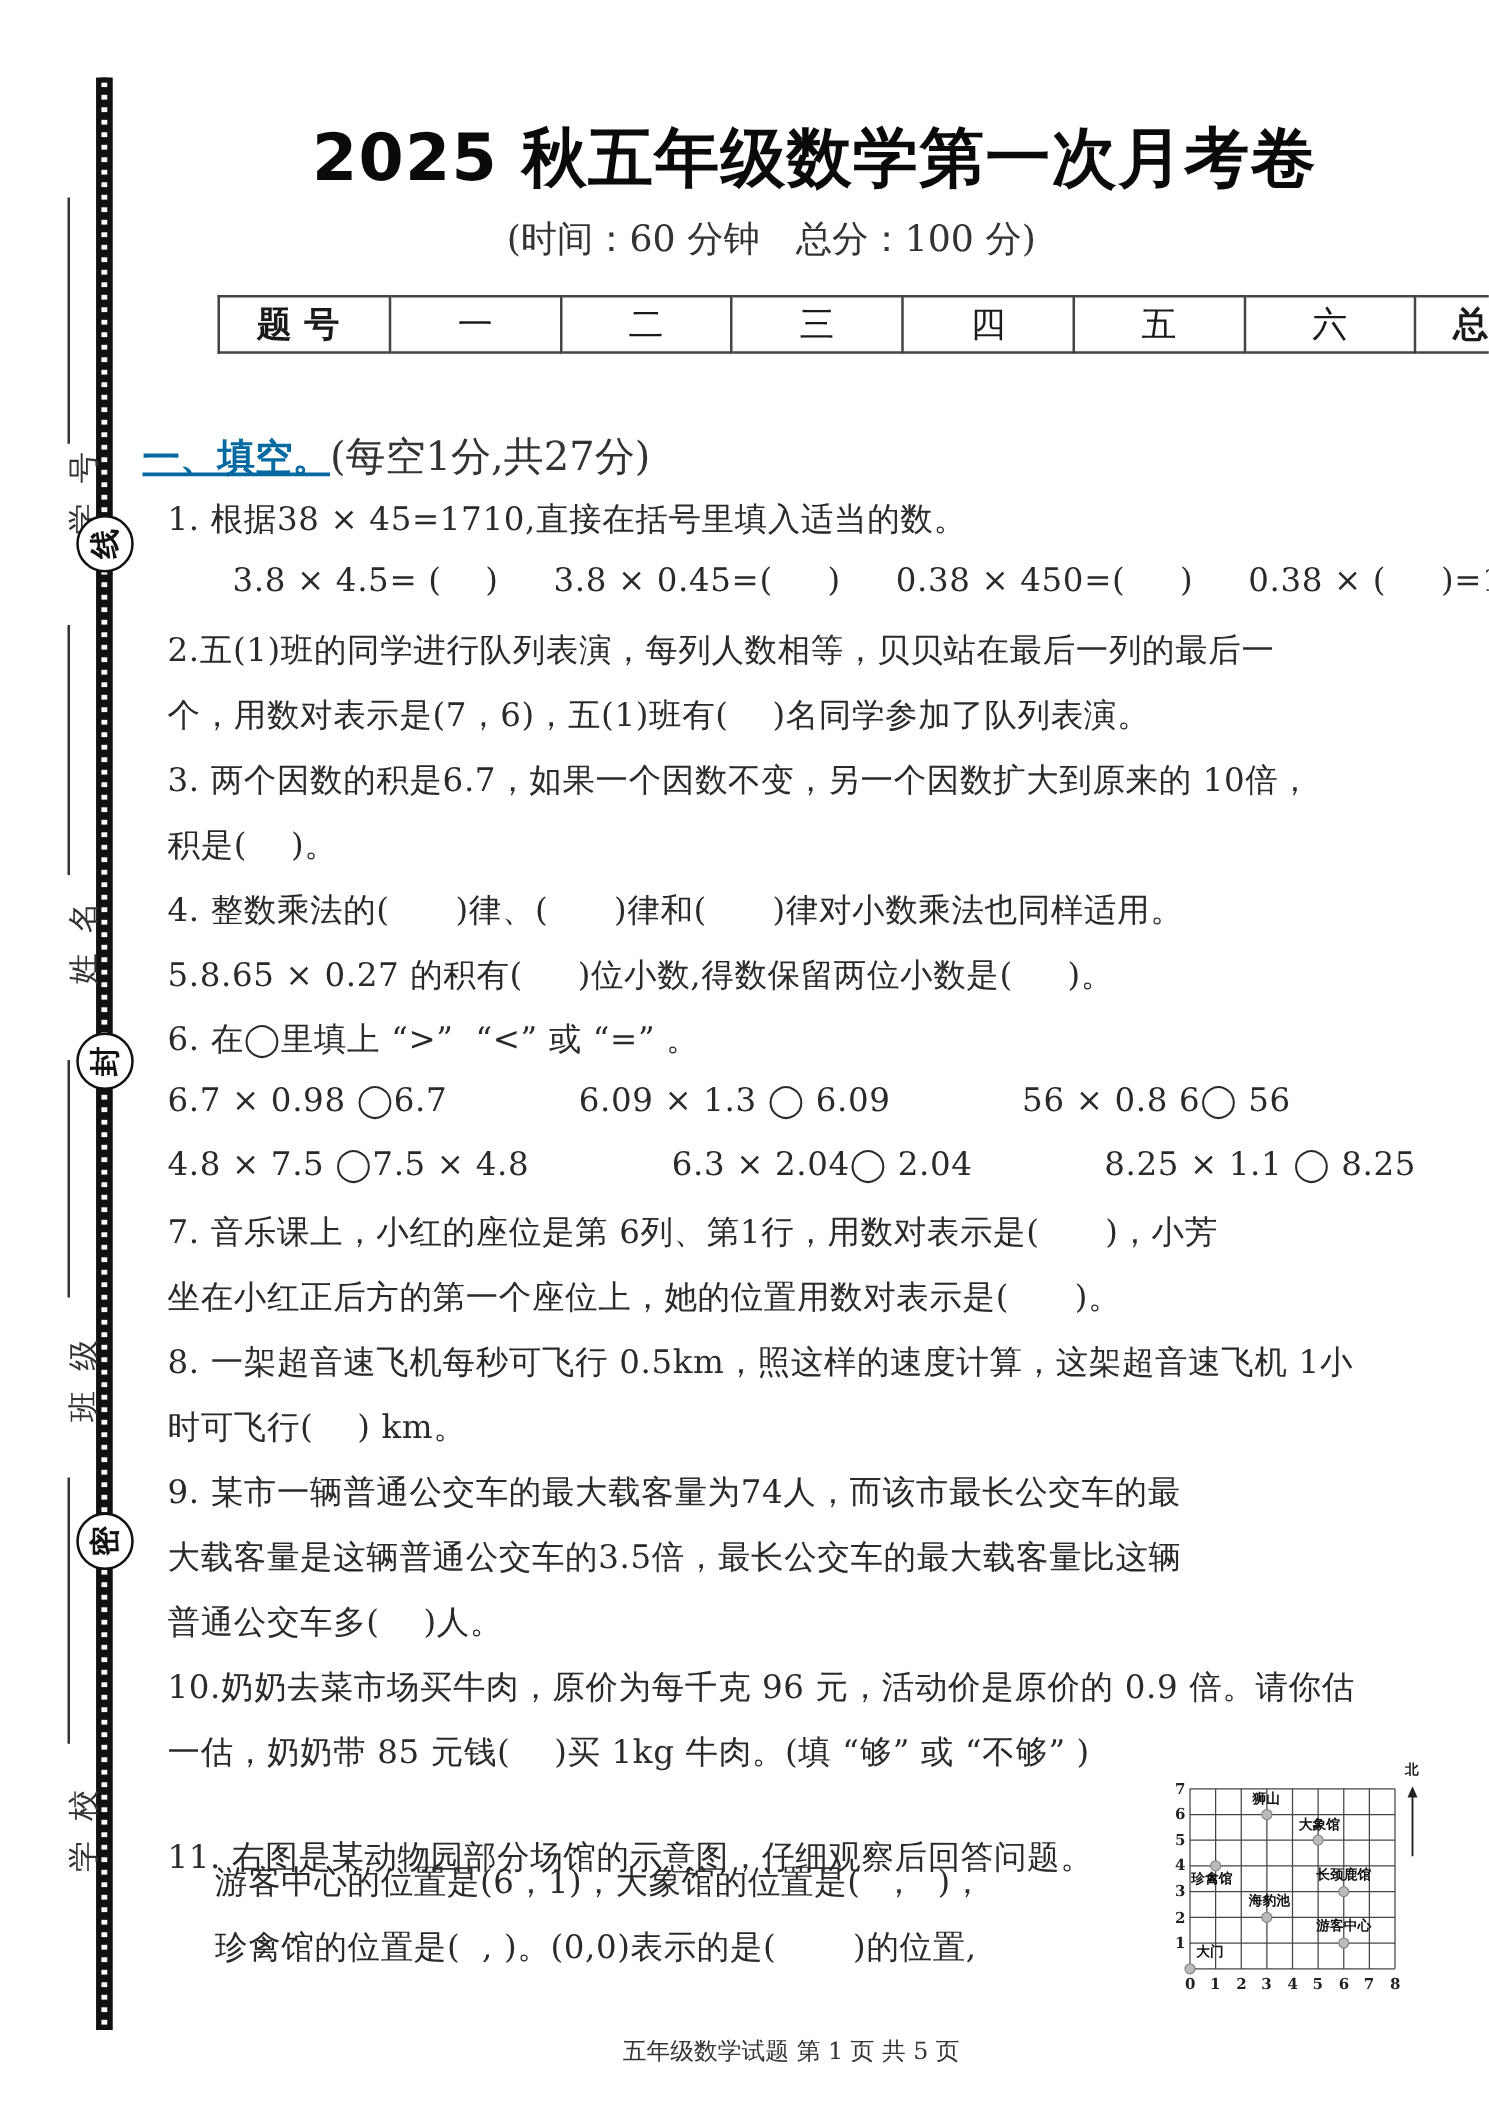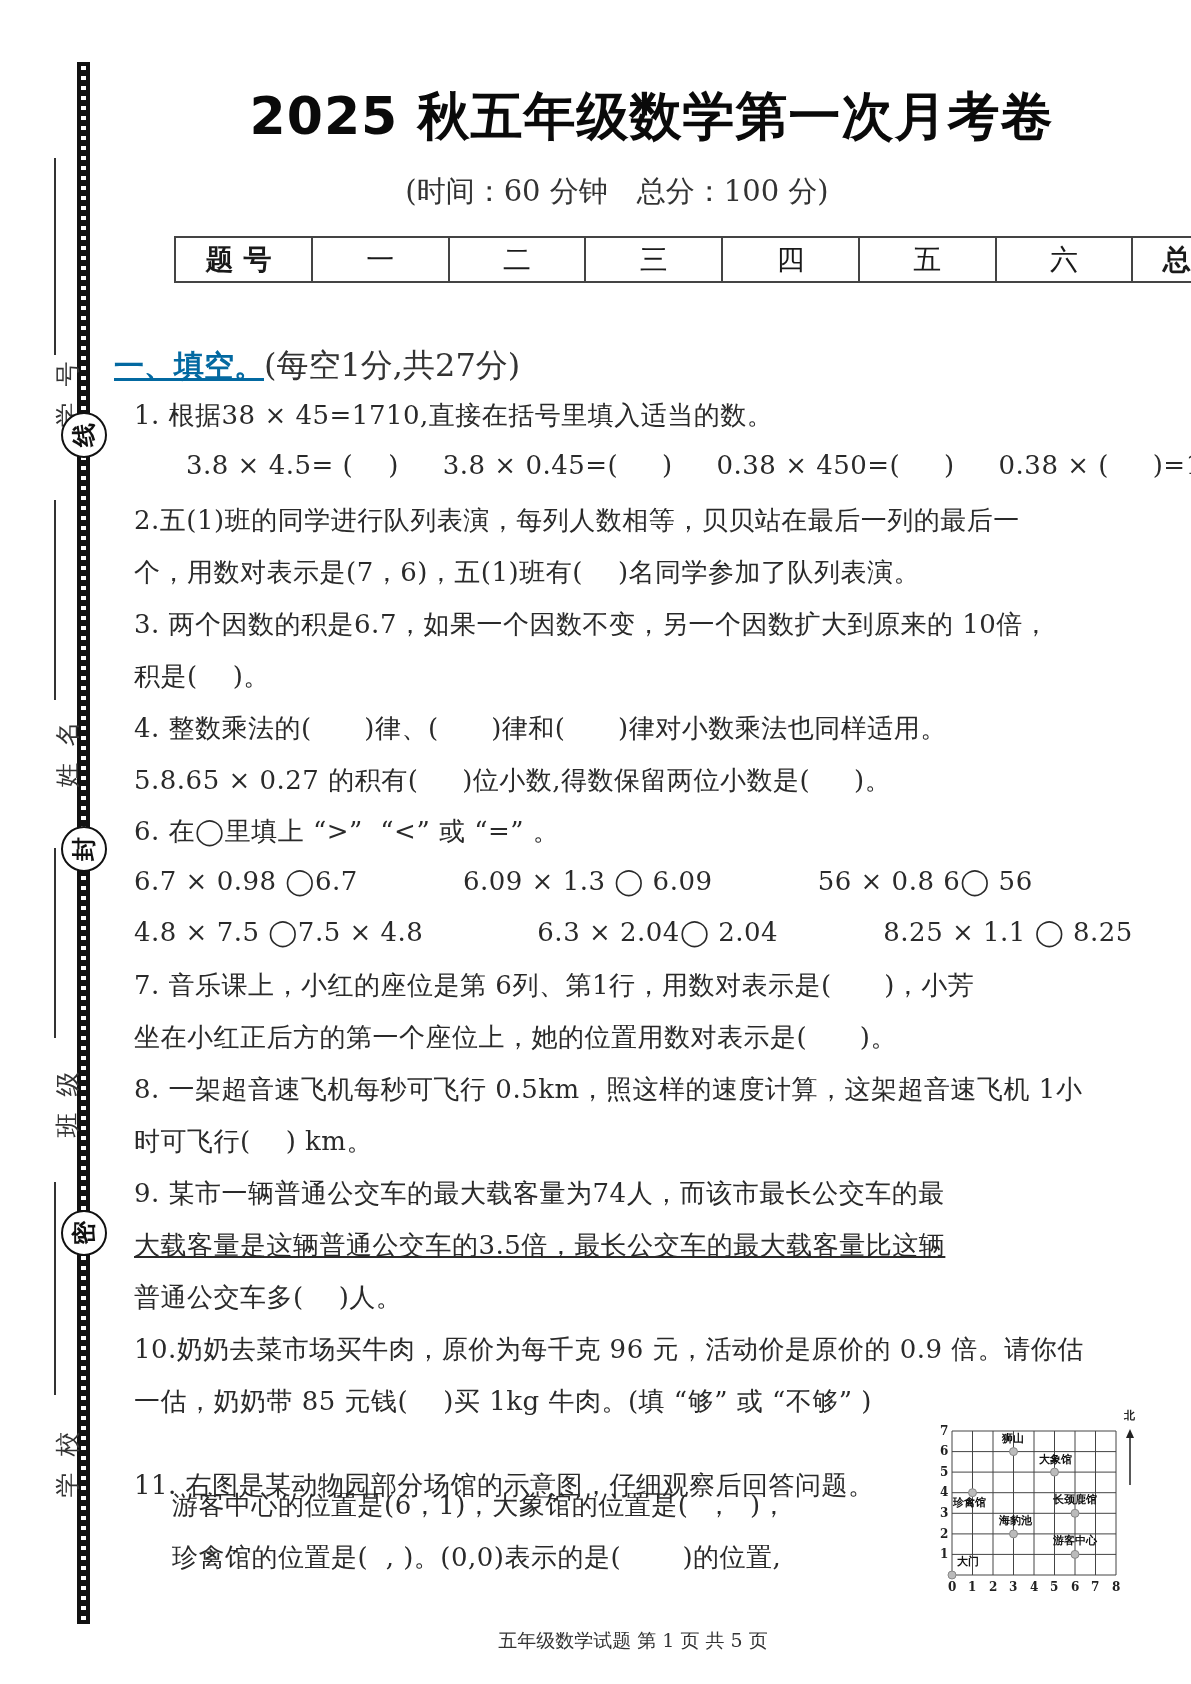--- a/index.html
+++ b/index.html
@@ -16,21 +16,21 @@
   .bind-seal { position: absolute; left: 61px; width: 42px; height: 42px; border-radius: 50%;
                background: #fff; border: 2px solid #111; display: flex; align-items: center;
                justify-content: center; font-size: 24px; font-weight: bold; color: #111;
                transform: rotate(-90deg); font-family: "DejaVu Sans", sans-serif; }
   .bind-line { position: absolute; left: 54px; width: 1.5px; background: #333; }
   .bind-label { position: absolute; left: 26px; font-size: 25px; color: #333; transform: rotate(-90deg);
                 transform-origin: center; letter-spacing: 16px; white-space: nowrap;
                 font-family: "DejaVu Serif", serif; }
 
   
-  .title { position: absolute; left: 0; right: 0; top: 82px; text-align: center; padding-left: 112px;
+  .title { position: absolute; left: 0; right: 0; top: 92px; text-align: center; padding-left: 112px;
            font-family: "DejaVu Sans", "Liberation Sans", sans-serif; font-weight: bold; font-size: 52px;
            color: #0a0a0a; letter-spacing: 1px; }
   .subtitle { position: absolute; left: 0; right: 0; top: 172px; text-align: center; padding-left: 43px;
               font-size: 29px; color: #333; }
 
   
   table.score { position: absolute; left: 174px; top: 236px; border-collapse: collapse;
                 width: 1096px; font-family: "DejaVu Sans", sans-serif; }
   table.score td { border: 2px solid #444; height: 43px; text-align: center; font-size: 28px;
                    color: #1a1a1a; width: 113px; padding: 0; }
@@ -103,21 +103,21 @@
 <div class="line" style="left:134px;top:711px;">4. 整数乘法的(      )律、(      )律和(      )律对小数乘法也同样适用。</div>
 <div class="line" style="left:134px;top:763px;">5.8.65 × 0.27 的积有(     )位小数,得数保留两位小数是(     )。</div>
 <div class="line" style="left:134px;top:814px;">6. 在◯里填上 “&gt;”  “&lt;” 或 “=” 。</div>
 <div class="line" style="left:134px;top:866px;">6.7 × 0.98 ◯6.7            6.09 × 1.3 ◯ 6.09            56 × 0.8 6◯ 56</div>
 <div class="line" style="left:134px;top:917px;">4.8 × 7.5 ◯7.5 × 4.8             6.3 × 2.04◯ 2.04            8.25 × 1.1 ◯ 8.25</div>
 <div class="line" style="left:134px;top:968px;">7. 音乐课上，小红的座位是第 6列、第1行，用数对表示是(      )，小芳</div>
 <div class="line" style="left:134px;top:1020px;">坐在小红正后方的第一个座位上，她的位置用数对表示是(      )。</div>
 <div class="line" style="left:134px;top:1072px;">8. 一架超音速飞机每秒可飞行 0.5km，照这样的速度计算，这架超音速飞机 1小</div>
 <div class="line" style="left:134px;top:1124px;">时可飞行(    ) km。</div>
 <div class="line" style="left:134px;top:1176px;">9. 某市一辆普通公交车的最大载客量为74人，而该市最长公交车的最</div>
-<div class="line" style="left:134px;top:1228px;text-decoration:underline;">大载客量是这辆普通公交车的3.5倍，最长公交车的最大载客量比这辆</div>
+<div class="line" style="left:134px;top:1228px;">大载客量是这辆普通公交车的3.5倍，最长公交车的最大载客量比这辆</div>
 <div class="line" style="left:134px;top:1280px;">普通公交车多(    )人。</div>
 <div class="line" style="left:134px;top:1332px;">10.奶奶去菜市场买牛肉，原价为每千克 96 元，活动价是原价的 0.9 倍。请你估</div>
 <div class="line" style="left:134px;top:1384px;">一估，奶奶带 85 元钱(    )买 1kg 牛肉。(填 “够” 或 “不够” )</div>
 <div class="line" style="left:134px;top:1436px;margin-top:32px;">11. 右图是某动物园部分场馆的示意图，仔细观察后回答问题。</div>
 <div class="line" style="left:172px;top:1488px;">游客中心的位置是(6，1)，大象馆的位置是(  ，  )，</div>
 <div class="line" style="left:172px;top:1540px;">珍禽馆的位置是(  , )。(0,0)表示的是(       )的位置,</div>
 
 <div class="map">
   <svg width="200" height="200" viewBox="0 0 200 200">
     <g stroke="#444" stroke-width="1">

